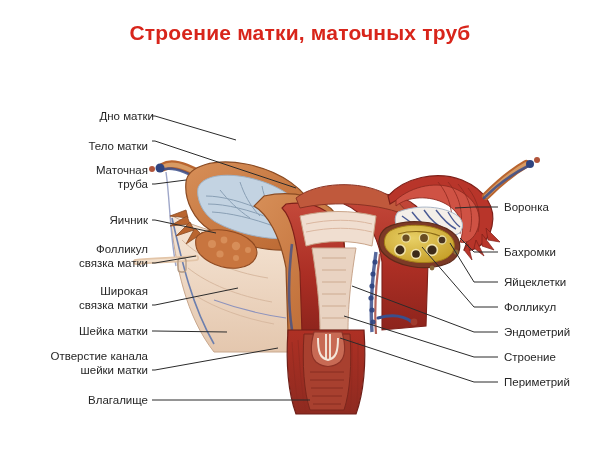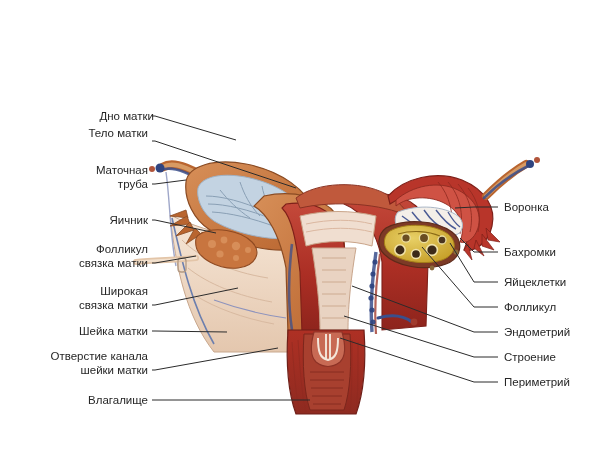--- a/index.html
+++ b/index.html
@@ -31,20 +31,21 @@
 
   
   #art{position:absolute;left:0;top:0;width:600px;height:450px;}
 </style>
 </head>
 <body>
 
 <div id="stage">
 
   <div class="title">
+    <span>Строение матки, маточных труб</span>
   </div>
 
   <svg id="art" viewBox="0 0 600 450">
     <defs>
       <linearGradient id="gMyo" x1="0" y1="0" x2="0" y2="1">
         <stop offset="0" stop-color="#c4493a"></stop>
           <stop offset=".55" stop-color="#ab2e24"></stop>
           <stop offset="1" stop-color="#8d241c"></stop>
       </linearGradient>
       <linearGradient id="gPeri" x1="0" y1="0" x2="1" y2="1">
@@ -302,21 +303,21 @@
         <path d="M474 332 L352 286"></path>
         <path d="M498 357 L474 357"></path>
         <path d="M474 357 L344 316"></path>
         <path d="M498 382 L474 382"></path>
         <path d="M474 382 L340 338"></path>
       </g>
   </svg>
 
   <div id="left-labels">
       <div class="lbl r" style="left: 58px; top: 110px; width: 96px;">Дно матки</div>
-      <div class="lbl r" style="left: 52px; top: 127px; width: 96px;">Тело матки</div>
+      <div class="lbl r" style="left: 52px; top: 140px; width: 96px;">Тело матки</div>
       <div class="lbl r" style="left: 44px; top: 164px; width: 104px;">Маточная
 труба</div>
       <div class="lbl r" style="left: 72px; top: 214px; width: 76px;">Яичник</div>
       <div class="lbl r" style="left: 28px; top: 243px; width: 120px;">Фолликул
 связка матки</div>
       <div class="lbl r" style="left: 28px; top: 285px; width: 120px;">Широкая
 связка матки</div>
       <div class="lbl r" style="left: 44px; top: 325px; width: 104px;">Шейка матки</div>
       <div class="lbl r" style="left: 10px; top: 350px; width: 138px;">Отверстие канала
 шейки матки</div>

